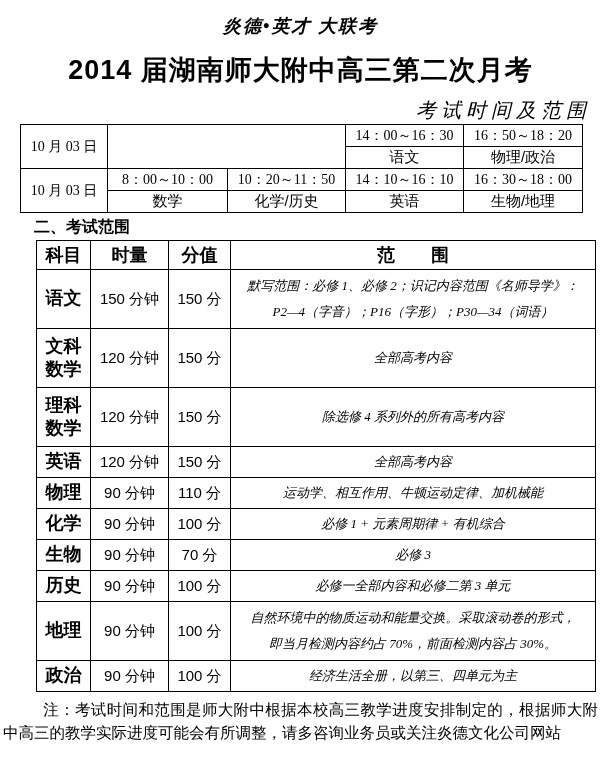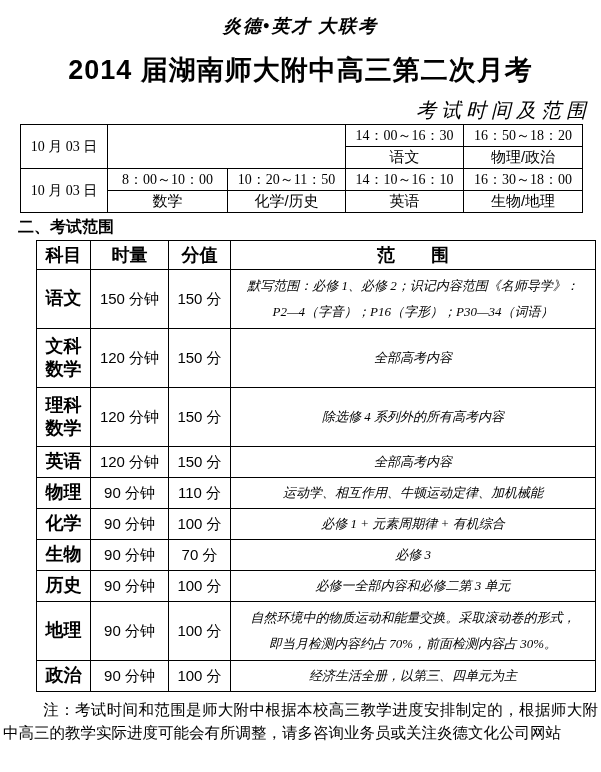--- a/index.html
+++ b/index.html
@@ -31,21 +31,21 @@
     margin-top: 10px; text-align: center;
     font-family: "Liberation Serif", serif; font-size: 17px;
   }
 
   
   .sec-h {
     font-size: 16px; font-weight: 600; padding-left: 8px;
     font-family: "Liberation Sans", sans-serif;
   }
   .sec-h1 { margin: 9px 0 2px; }
-  .sec-h2 { margin: 4px 0 2px; }
+  .sec-h2 { margin: 4px 16px 2px; }
 
   
   table { border-collapse: collapse; table-layout: fixed; }
   td, th { border: 1px solid #000; overflow: hidden; }
 
   .t1 { margin-left: 10px; width: 562px; }
   .t1 td {
     height: 21px; text-align: center; vertical-align: middle;
     font-family: "Liberation Serif", serif; font-size: 14px; padding: 0 2px;
   }

